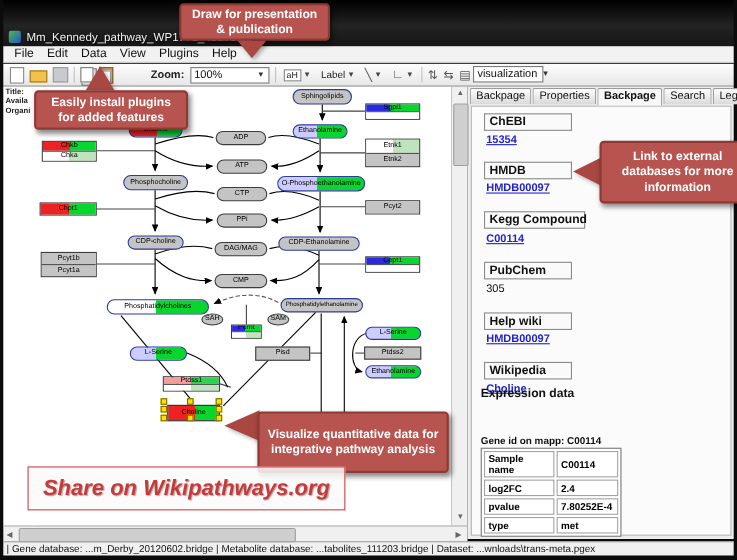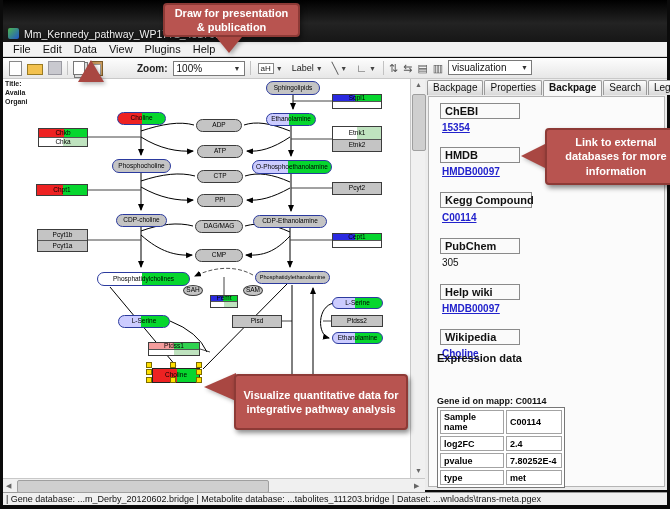--- a/index.html
+++ b/index.html
@@ -134,21 +134,21 @@
         <span class="car">▼</span>
       </div>
     <div class="tsep"></div>
     <span class="glyph">⇅</span>
     <span class="glyph">⇆</span>
     <span class="glyph">▤</span>
     <span class="glyph">▥</span>
     <span class="glyph">▣</span>
     <span class="glyph">◫</span>
   </div>
-  <div class="abs combo" style="left:448px;top:60px;width:84px;z-index:2">
+  <div class="abs combo" style="left:430px;top:60px;width:64px;z-index:2">
     <span>visualization</span>
       <span class="car">▼</span>
   </div>
 
   <div class="abs" id="leftpanel">
     <div class="lp-row">Title:</div>
     <div class="lp-row">Availa</div>
     <div class="lp-row">Organi</div>
   </div>
 
@@ -335,25 +335,29 @@
       <td class="c1">type</td>
       <td class="c2">met</td>
     </tr>
   </tbody>
     </table>
 
   <div class="callout" style="left:163px;top:3px;width:137px;height:34px">Draw for presentation &amp; publication</div>
   <div class="cararrow" style="left:216px;top:37px;border-left:13px solid transparent;border-right:13px solid transparent;border-top:16px solid #a94742"></div>
 
   <div class="cararrow" style="left:78px;top:60px;border-left:13px solid transparent;border-right:13px solid transparent;border-bottom:22px solid #a94742"></div>
+  <div class="callout" style="left:31px;top:82px;width:140px;height:36px">Easily install plugins for added features</div>
 
   <div class="cararrow" style="left:521px;top:143px;border-top:13px solid transparent;border-bottom:13px solid transparent;border-right:26px solid #a94742"></div>
   <div class="callout" style="left:545px;top:128px;width:142px;height:57px">Link to external databases for more information</div>
 
   <div class="cararrow" style="left:204px;top:373px;border-top:14px solid transparent;border-bottom:14px solid transparent;border-right:32px solid #a94742"></div>
   <div class="callout" style="left:234px;top:374px;width:174px;height:56px">Visualize quantitative data for integrative pathway analysis</div>
 
+  <div class="abs" id="share-box">
+    <span id="share-text">Share on Wikipathways.org</span>
+  </div>
 
   <div class="abs" id="statusbar">
     <span id="status-text">| Gene database: ...m_Derby_20120602.bridge | Metabolite database: ...tabolites_111203.bridge | Dataset: ...wnloads\trans-meta.pgex</span>
   </div>
 
 </div>
 
 </body></html>

